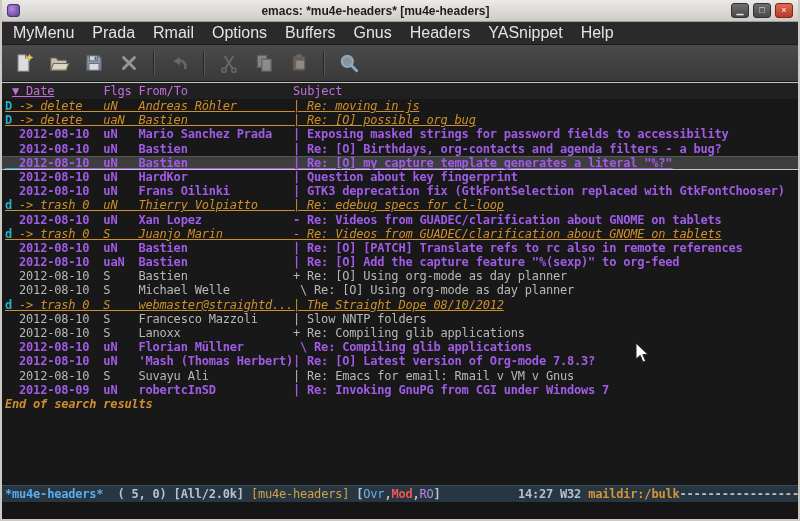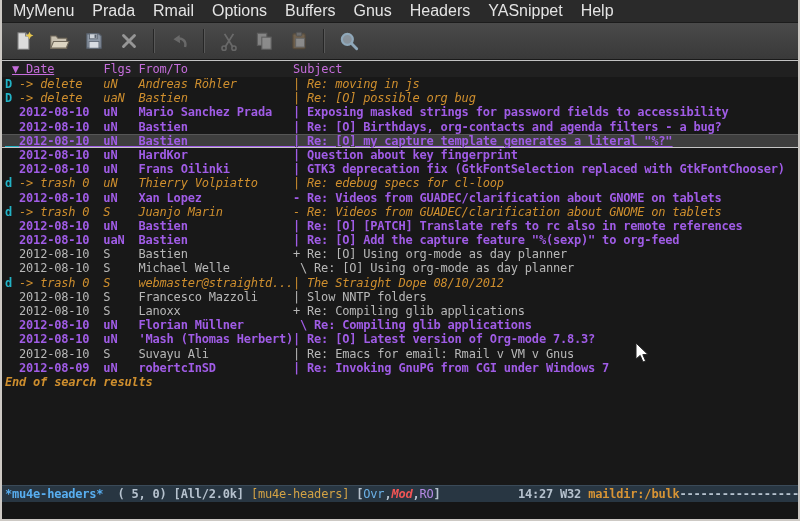--- a/index.html
+++ b/index.html
@@ -38,44 +38,53 @@
     line-height:16px;white-space:pre;padding-left:3px;overflow:hidden;}
   .header-line span{color:var(--header-fg,#c56ddb);}
   .header-line .sort{text-decoration:underline;}
   
   .buffer{flex:1;background:var(--buffer-bg,#181818);font-family:"DejaVu Sans Mono",monospace;
     font-size:12px;letter-spacing:-0.2px;white-space:pre;overflow:hidden;padding-left:3px;}
   .row{height:14.2px;line-height:14.2px;}
   .row .mark{color:var(--mark-fg,#22b3c6);font-weight:bold;font-style:normal;}
   .row.t-unread{color:var(--unread-fg,#a05ce6);font-weight:bold;}
   .row.t-read{color:var(--read-fg,#b8b8b8);}
-  .row.t-marked{color:var(--marked-fg,#cf8f2e);font-style:italic;}
+  .row.t-marked{color:var(--marked-fg,#cf8f2e);font-style:italic;text-decoration:underline;}
   .row.current{background:var(--current-bg,#3e3e3e);margin-left:-3px;padding-left:3px;
     box-shadow:inset 0 -1px 0 #c6c6c6, inset 0 1px 0 #565656;text-decoration:underline;}
   .row.current span{text-decoration:underline;}
   .end-marker{color:var(--marked-fg,#cf8f2e);font-style:italic;font-weight:bold;
     height:14.2px;line-height:14.2px;}
   
   .modeline{height:17px;flex:0 0 17px;background:var(--modeline-bg,#283642);
     font-family:"DejaVu Sans Mono",monospace;font-size:12px;letter-spacing:-0.2px;
     line-height:16px;white-space:pre;padding-left:3px;overflow:hidden;border-top:1px solid #3a4a58;}
   .ml-plain{color:var(--modeline-fg,#b6c2ce);font-weight:bold;}
   .ml-buffer{color:var(--buffer-name-fg,#58aef0);font-weight:bold;}
   .ml-mode{color:var(--mode-name-fg,#d2a245);}
   .ml-ovr{color:var(--ovr-fg,#6cb2e8);}
-  .ml-mod{color:var(--mod-fg,#f05555);font-weight:bold;font-style:italic;}
+  .ml-mod{color:var(--mod-fg,#f05555);font-weight:bold;}
   .ml-ro{color:var(--ro-fg,#b78ae6);}
   .ml-folder{color:var(--folder-fg,#d79435);font-weight:bold;}
   .echo{height:17px;flex:0 0 17px;background:var(--echo-bg,#151515);}
   .mouse{position:absolute;left:633px;top:342px;z-index:10;}
 </style>
 </head>
 <body>
 
 <div class="window">
+  <div class="titlebar">
+    <div class="win-icon"></div>
+    <div class="title">emacs: *mu4e-headers* [mu4e-headers]</div>
+    <div class="win-btns" id="win-btns">
+        <div class="win-btn minimize">▁</div>
+        <div class="win-btn maximize">□</div>
+        <div class="win-btn close">×</div>
+      </div>
+  </div>
   <div class="menubar" id="menubar">
       <div class="menu-item">MyMenu</div>
       <div class="menu-item">Prada</div>
       <div class="menu-item">Rmail</div>
       <div class="menu-item">Options</div>
       <div class="menu-item">Buffers</div>
       <div class="menu-item">Gnus</div>
       <div class="menu-item">Headers</div>
       <div class="menu-item">YASnippet</div>
       <div class="menu-item">Help</div>

